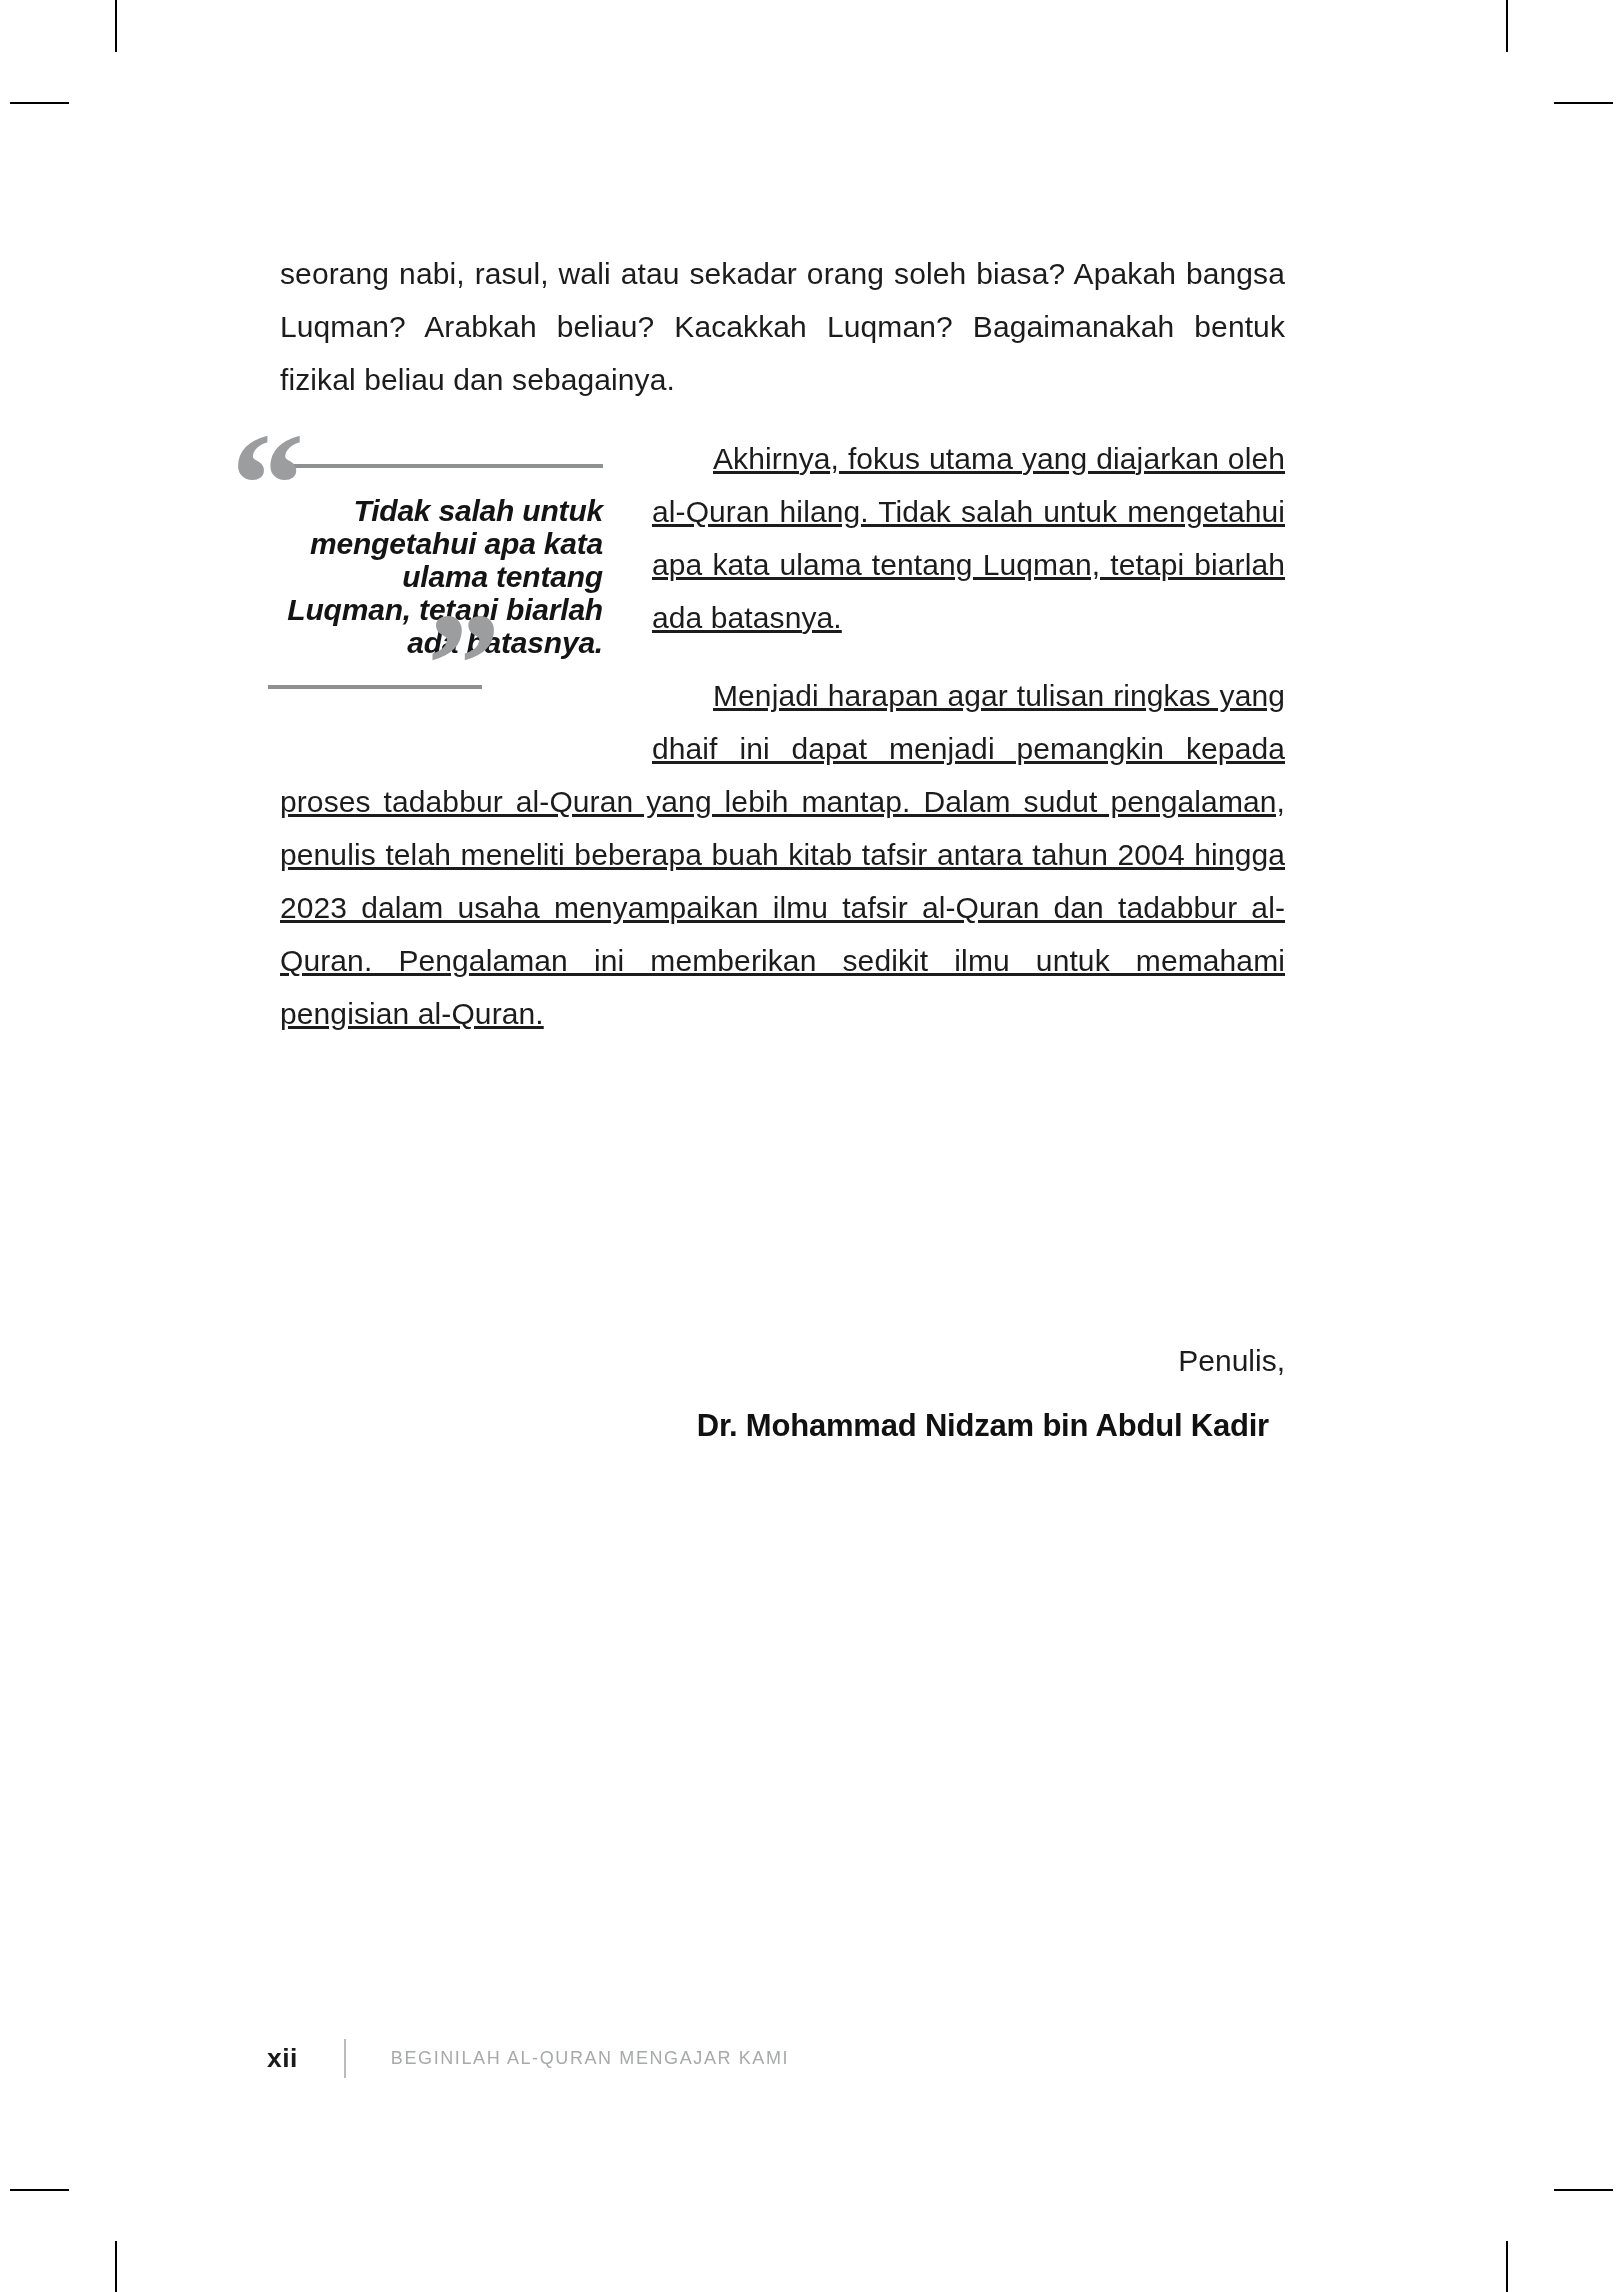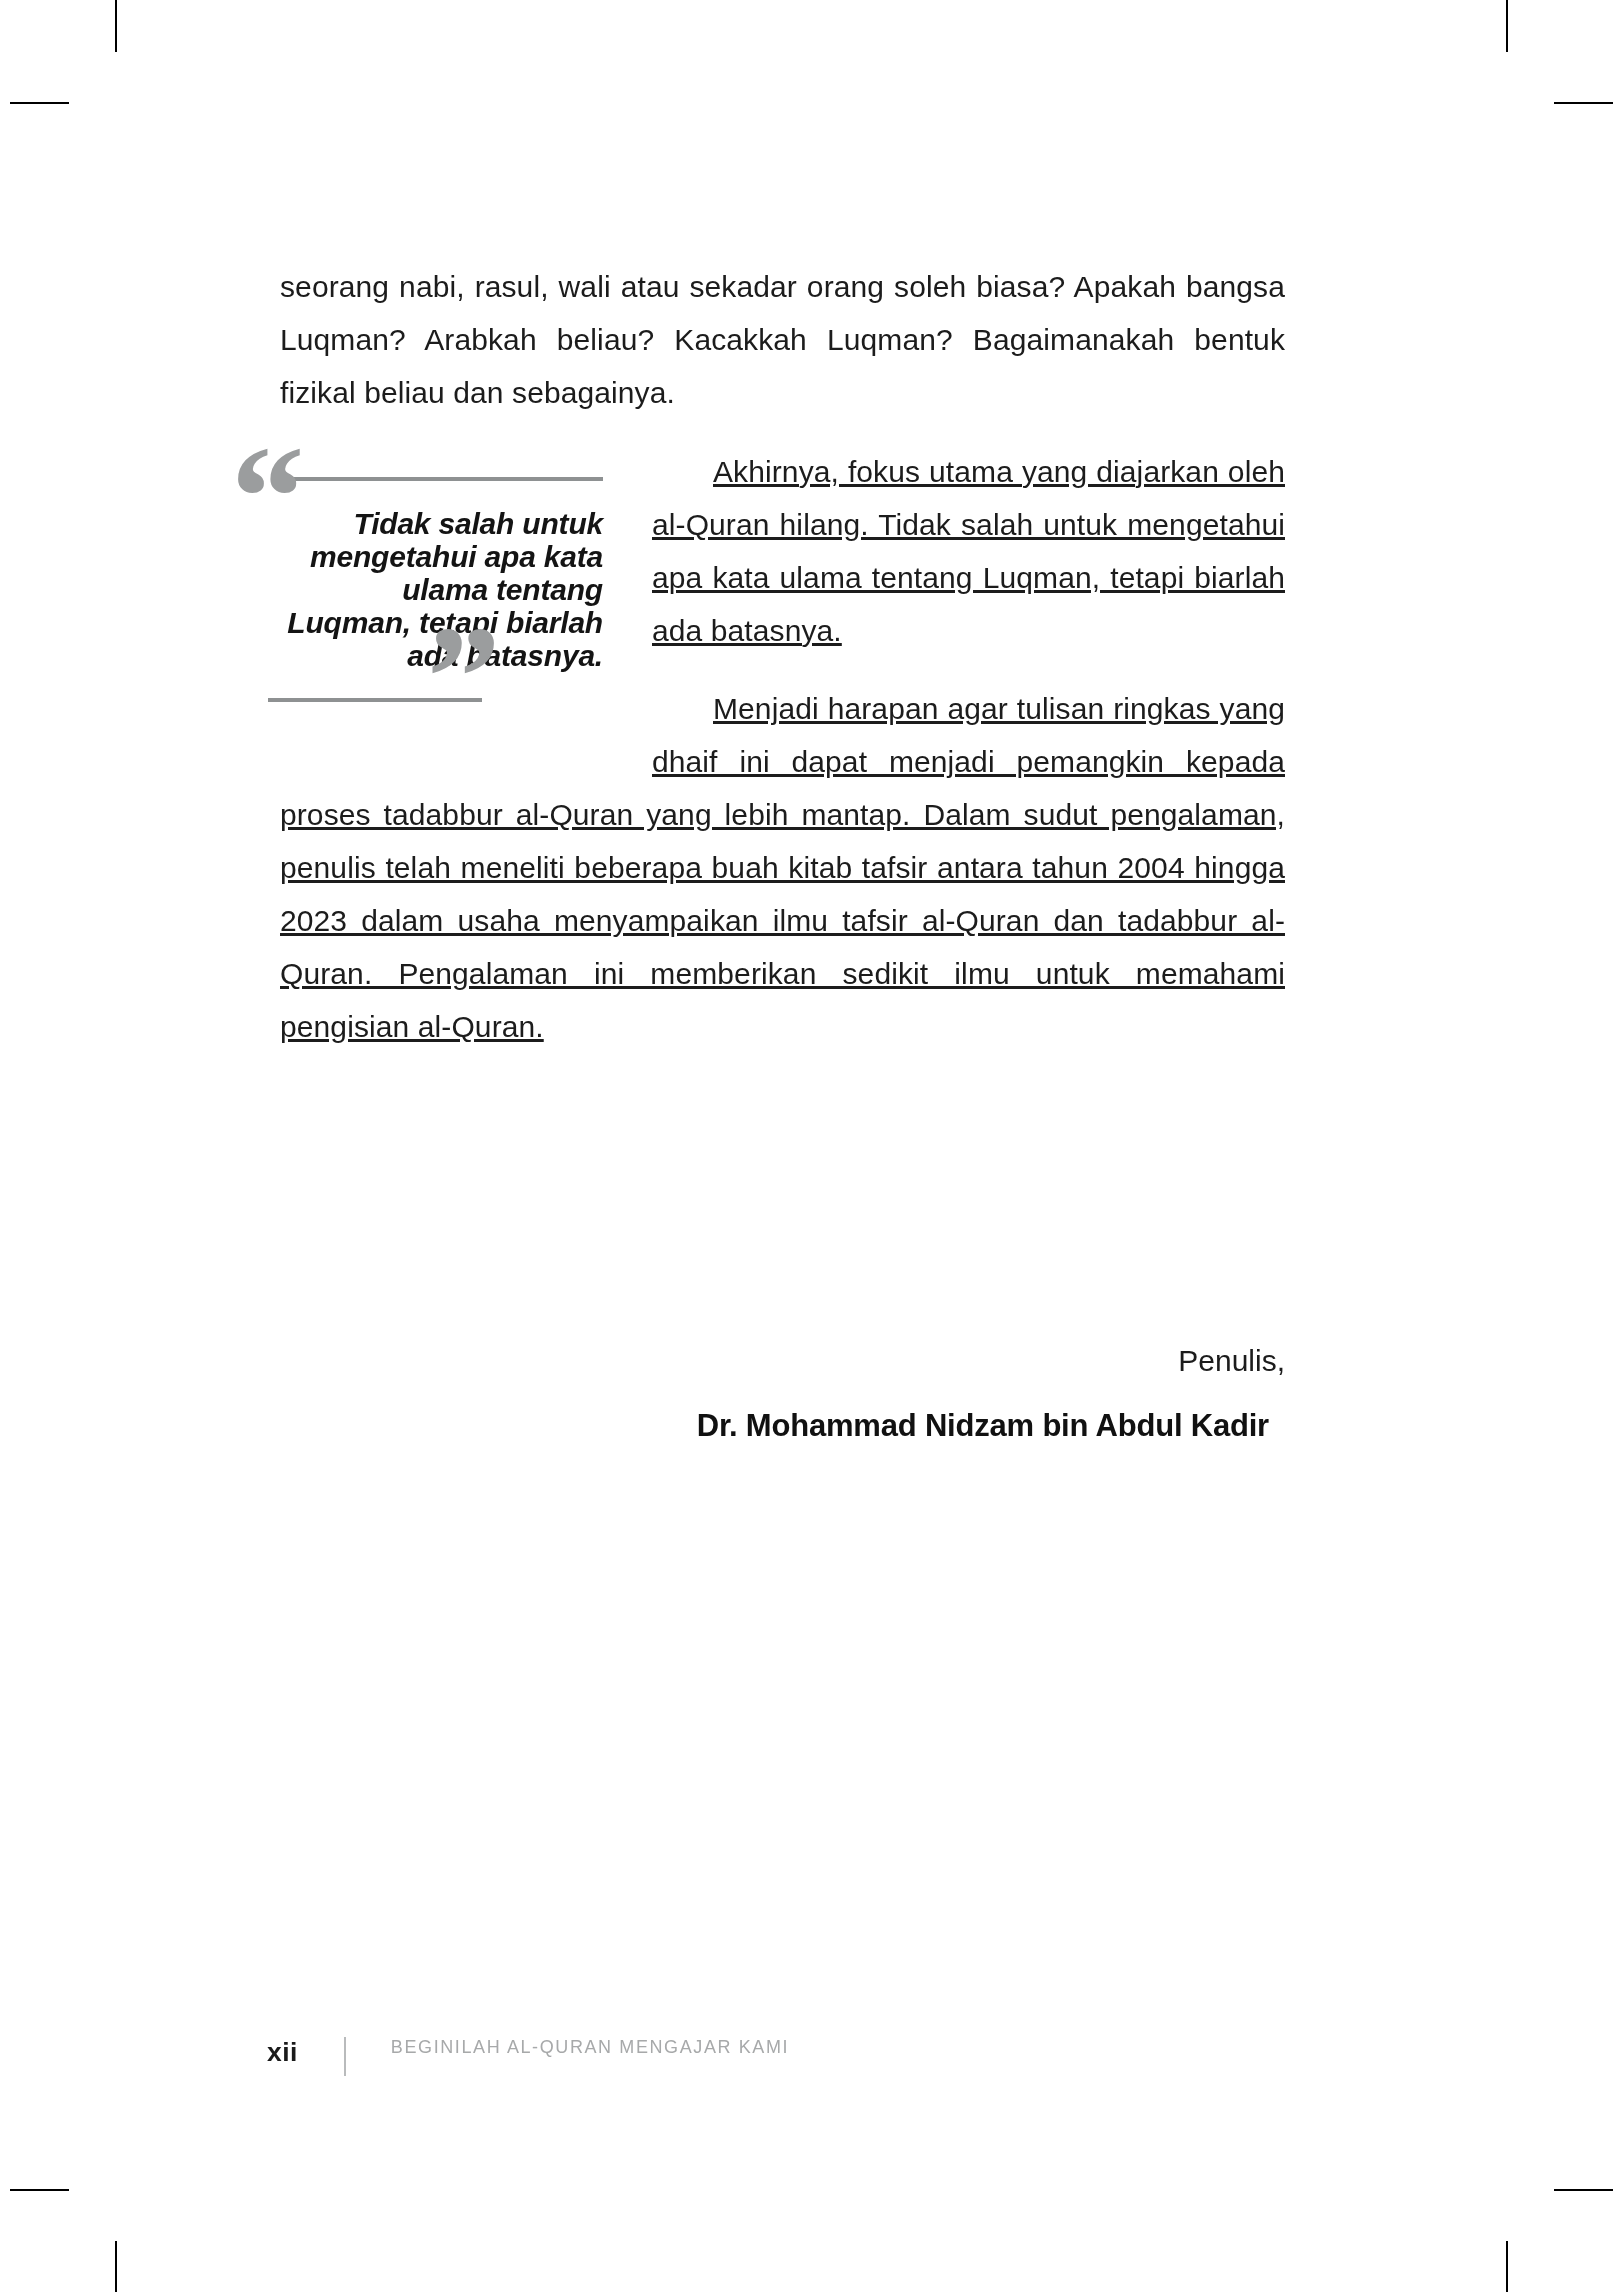--- a/index.html
+++ b/index.html
@@ -33,21 +33,21 @@
   .crop-tr-h { left: 1554px; top: 102px; }
   .crop-bl-v { left: 115px;  top: 2241px; }
   .crop-bl-h { left: 9.8px;   top: 2189px; }
   .crop-br-v { left: 1506px; top: 2241px; }
   .crop-br-h { left: 1554px; top: 2189px; }
 
   
   .content {
     position: absolute;
     left: 280px;
-    top: 260px;
+    top: 247px;
     width: 1005px;
   }
 
   .body-par {
     font-size: 30px;
     line-height: 53px;
     letter-spacing: 0.1px;
     text-align: justify;
     text-justify: inter-word;
     margin: 0;
@@ -153,20 +153,21 @@
     margin: 16px;
     letter-spacing: -0.2px;
   }
 
   
   .footer {
     position: absolute;
     left: 267px;
     top: 2037px;
     display: flex;
+    align-items: center;
     height: 43px;
     gap: 19px;
   }
 
   .footer-page {
     font-size: 26.5px;
     font-weight: 700;
     color: #1a1a1a;
     letter-spacing: 0.5px;
   }

